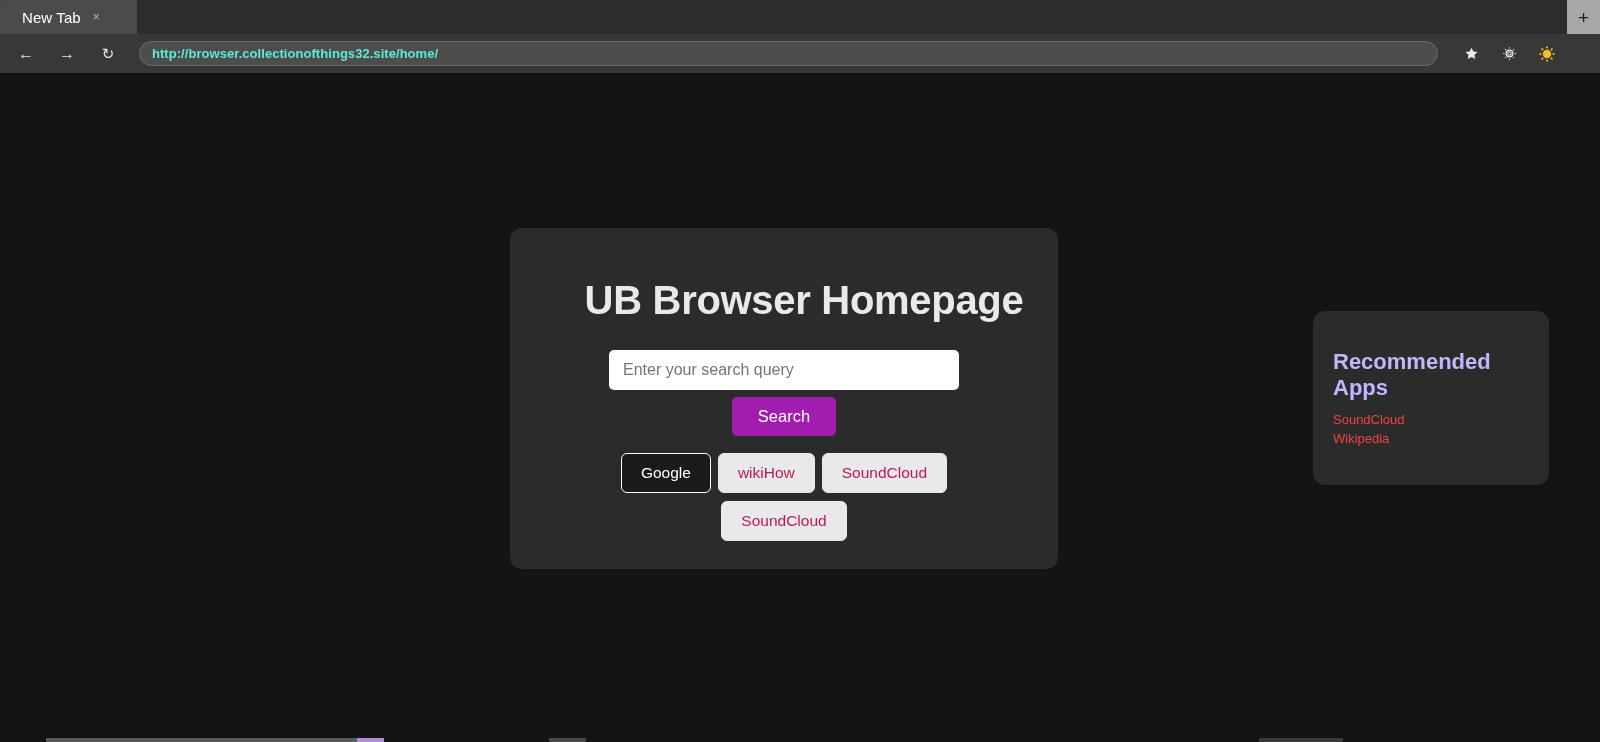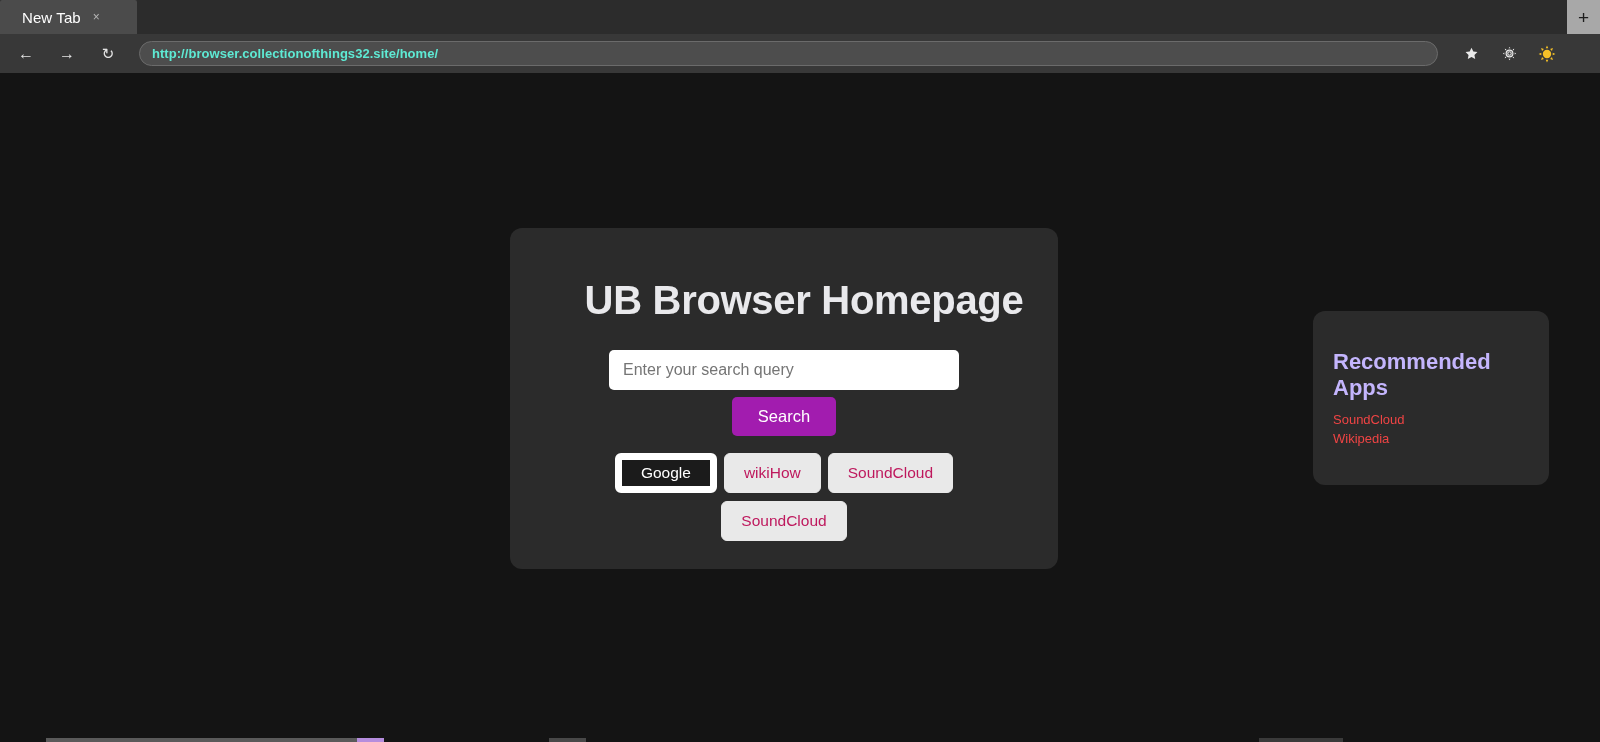--- a/index.html
+++ b/index.html
@@ -218,21 +218,21 @@
     font-family: "Liberation Sans", sans-serif;
     cursor: pointer;
     background: #e9e9e9;
     color: #be185d;
     border: 1px solid #e9e9e9;
     white-space: nowrap;
   }
   .engine-btn.selected {
     background: #1b1b1b;
     color: #ffffff;
-    border: 7px solid #ffffff;
+    border: 1px solid #ffffff;
   }
 
   
   .apps-panel {
     position: absolute;
     left: 1313px;
     top: 238px;
     width: 236px;
     height: 174px;
     background: #2b2b2b;

